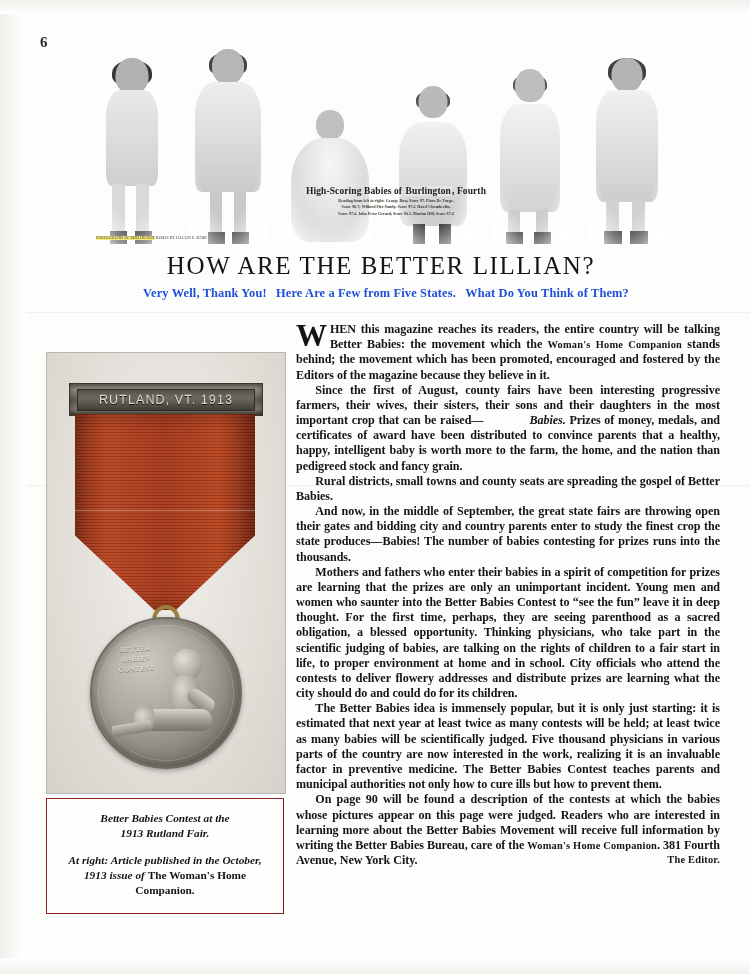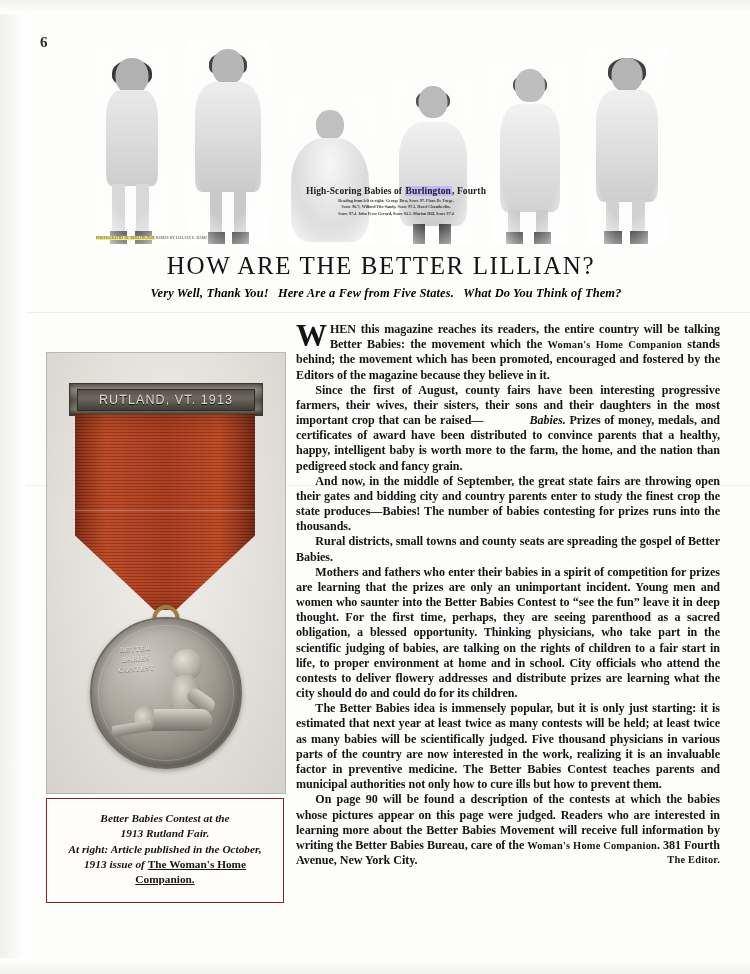--- a/index.html
+++ b/index.html
@@ -126,21 +126,21 @@
     text-align: center;
   }
   .caption-title {
     font-size: 9.5px;
     font-weight: bold;
     color: #23211f;
     letter-spacing: 0.1px;
     white-space: nowrap;
   }
   .hl {
-    background: #c4b5fd;
+    background: #e5e5e5;
     padding: 0 1px;
   }
   .caption-names {
     margin-top: 2px;
     font-size: 4.1px;
     line-height: 1.45;
     font-weight: bold;
     color: #3a3733;
     transform: scaleY(1.08);
   }
@@ -169,23 +169,22 @@
     color: #141414;
     font-family: "Liberation Serif", "DejaVu Serif", serif;
   }
   .subhead {
     position: absolute;
     left: 96px;
     top: 286px;
     width: 580px;
     text-align: center;
     font-size: 12.4px;
-    font-style: italic;
-    font-weight: bold;
-    color: #000000;
+    font-weight: bold;
+    color: #1d4ed8;
     letter-spacing: 0.15px;
   }
   .subhead span { margin: 0 3px; }
 
   
   .medal-figure {
     position: absolute;
     left: 46px;
     top: 352px;
     width: 238px;
@@ -365,24 +364,23 @@
     text-align: center;
     background: #fffefc;
   }
   .mc-block {
     font-size: 11.3px;
     font-style: italic;
     font-weight: bold;
     line-height: 1.36;
     color: #141414;
   }
-  .mc-block + .mc-block { }
+  .mc-block + .mc-block { margin-top: 11px; }
   .mc-roman {
     font-style: normal;
-    text-decoration: underline;
   }
 
   
   .article {
     position: absolute;
     left: 296px;
     top: 322px;
     width: 424px;
     font-size: 12.1px;
     line-height: 1.255;
@@ -564,22 +562,22 @@
     <div><span>1913 issue of </span><span class="mc-roman">The Woman's Home</span></div>
     <div class="mc-roman">Companion.</div>
   </div>
 </div>
 
 <div class="article">
   <p class="first"><span class="dropcap">W</span><span>HEN this magazine reaches its readers, the entire country will be talking Better Babies: the movement which the </span><span class="sc">Woman's Home Companion</span><span> stands behind; the movement which has been promoted, encouraged and fostered by the Editors of the magazine because they believe in it.</span></p>
 
   <p><span>Since the first of August, county fairs have been interesting progressive farmers, their wives, their sisters, their sons and their daughters in the most important crop that can be raised—</span><span class="it">Babies.</span><span>  Prizes of money, medals, and certificates of award have been distributed to convince parents that a healthy, happy, intelligent baby is worth more to the farm, the home, and the nation than pedigreed stock and fancy grain.</span></p>
 
+  <p>Rural districts, small towns and county seats are spreading the gospel of Better Babies.</p>
+
   <p>And now, in the middle of September, the great state fairs are throwing open their gates and bidding city and country parents enter to study the finest crop the state produces—Babies! The number of babies contesting for prizes runs into the thousands.</p>
 
-  <p>Rural districts, small towns and county seats are spreading the gospel of Better Babies.</p>
-
   <p>Mothers and fathers who enter their babies in a spirit of competition for prizes are learning that the prizes are only an unimportant incident.  Young men and women who saunter into the Better Babies Contest to “see the fun” leave it in deep thought. For the first time, perhaps, they are seeing parenthood as a sacred obligation, a blessed opportunity.  Thinking physicians, who take part in the scientific judging of babies, are talking on the rights of children to a fair start in life, to proper environment at home and in school.  City officials who attend the contests to deliver flowery addresses and distribute prizes are learning what the city should do and could do for its children.</p>
 
   <p>The Better Babies idea is immensely popular, but it is only just starting: it is estimated that next year at least twice as many contests will be held; at least twice as many babies will be scientifically judged.  Five thousand physicians in various parts of the country are now interested in the work, realizing it is an invaluable factor in preventive medicine.  The Better Babies Contest teaches parents and municipal authorities not only how to cure ills but how to prevent them.</p>
 
   <p><span>On page 90 will be found a description of the contests at which the babies whose pictures appear on this page were judged. Readers who are interested in learning more about the Better Babies Movement will receive full information by writing the Better Babies Bureau, care of the </span><span class="sc">Woman's Home Companion</span><span>. 381 Fourth Avenue, New York City.</span><span class="sc signoff">The Editor.</span></p>
 </div>
 
 </body></html>

